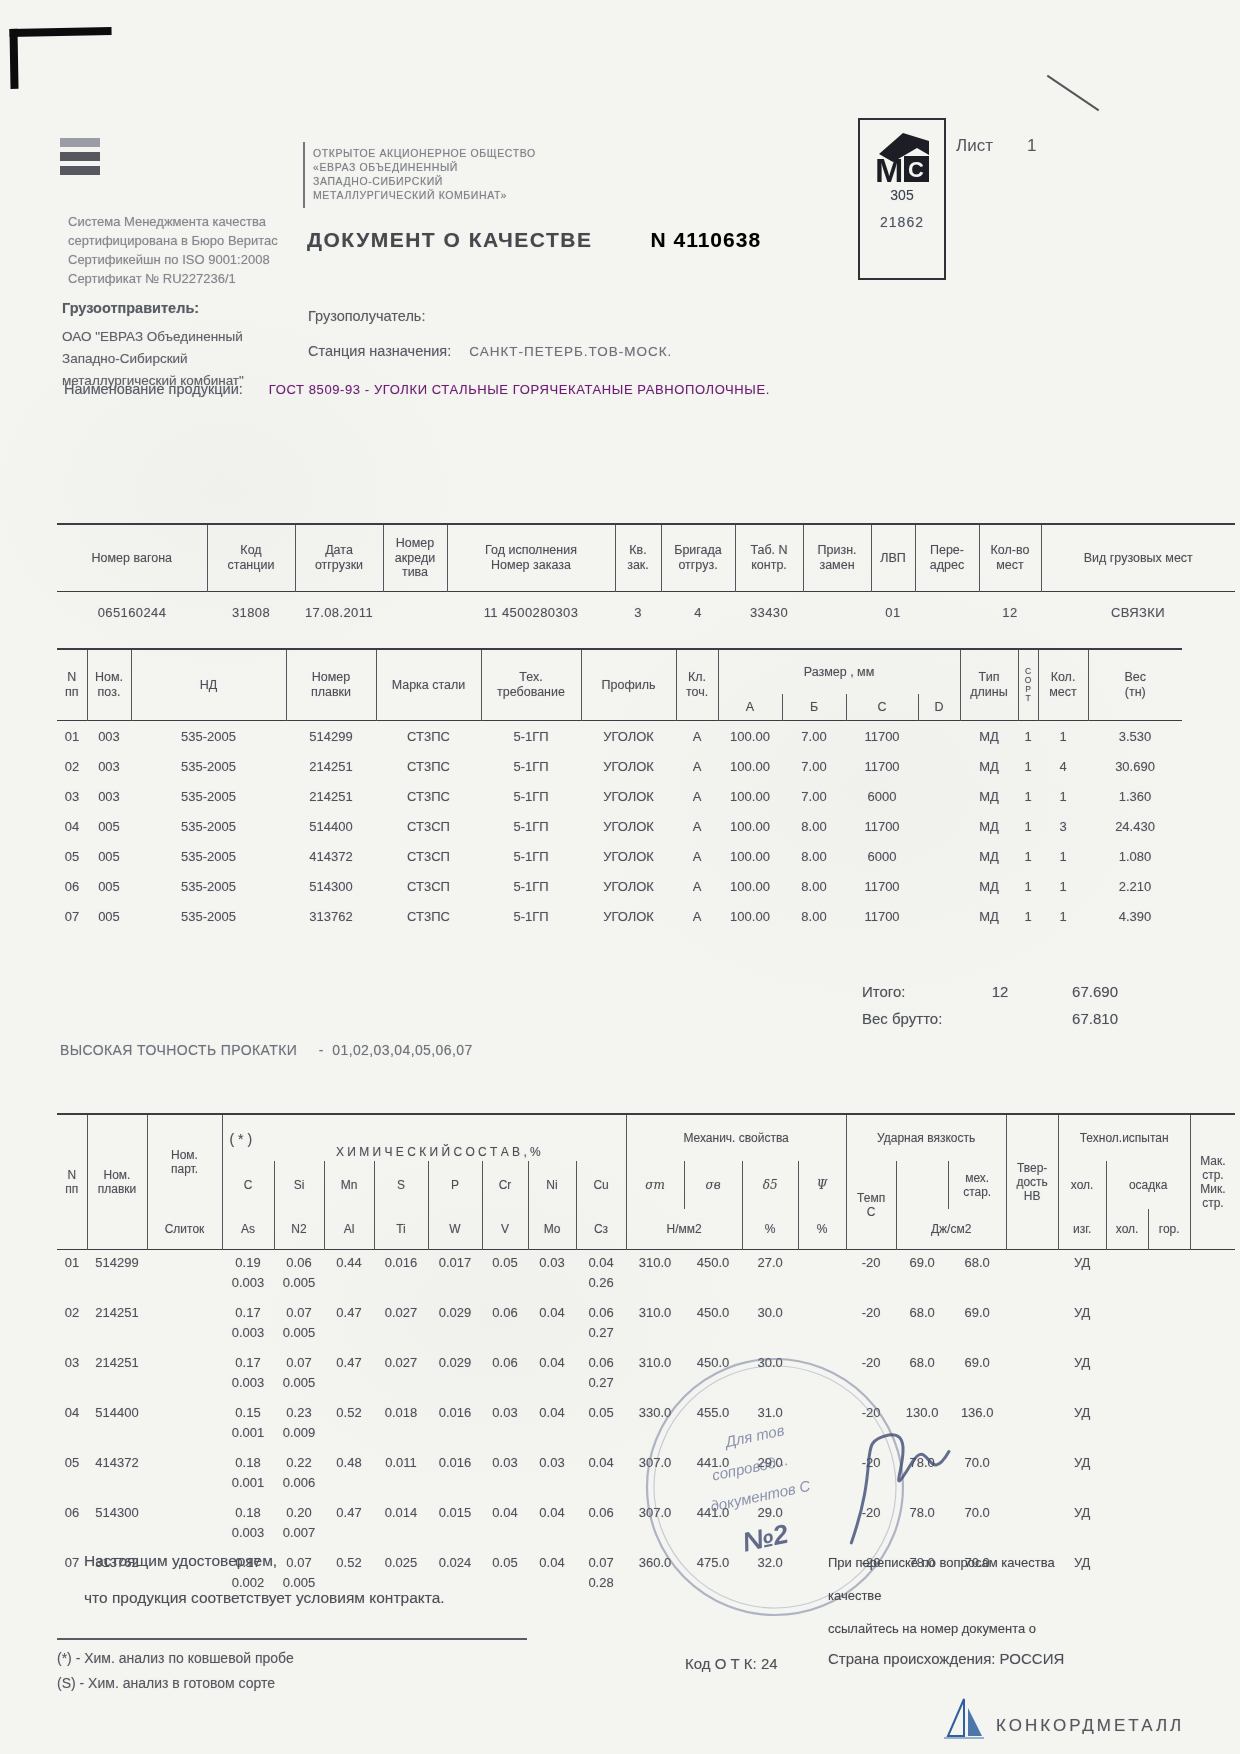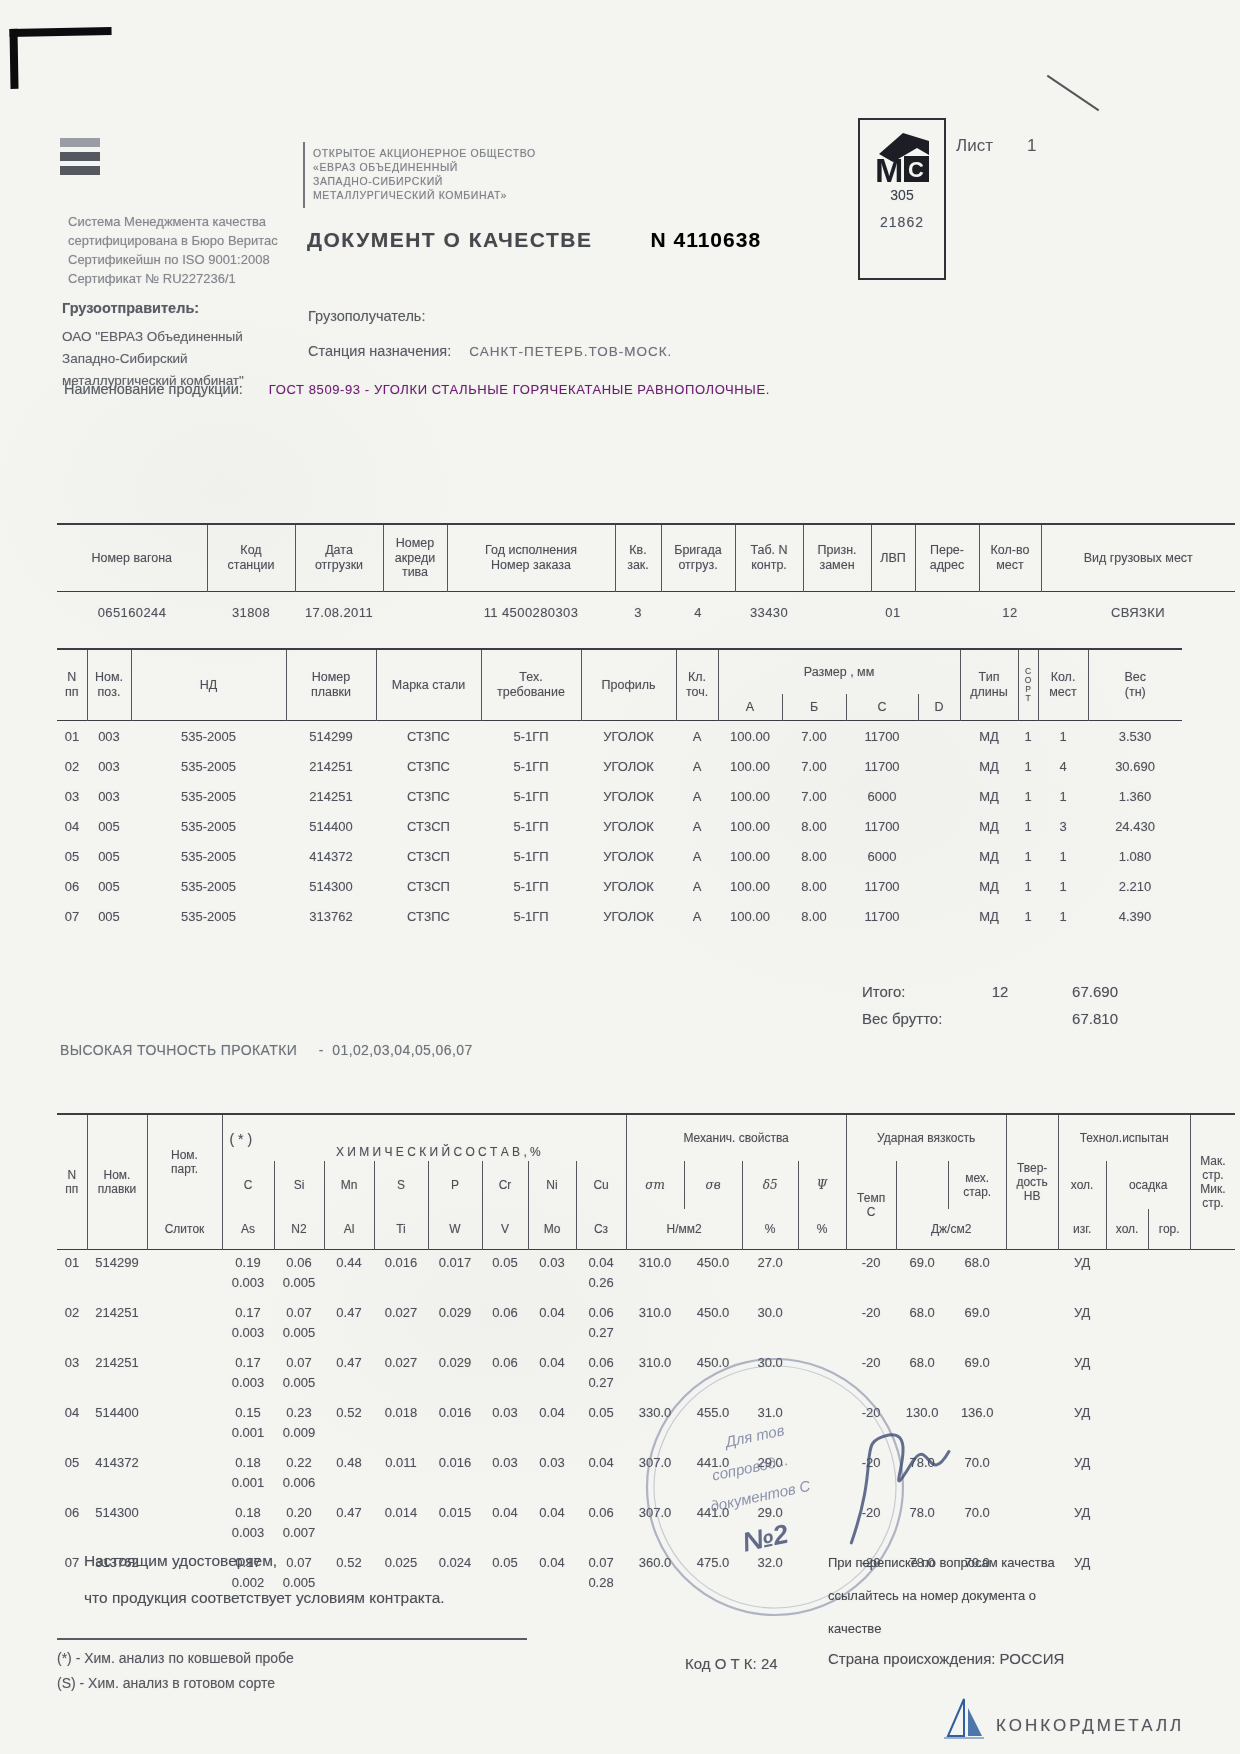--- a/index.html
+++ b/index.html
@@ -714,22 +714,22 @@
 <div class="abs certify1 scan foot-text">Настоящим удостоверяем,</div>
 <div class="abs certify2 scan foot-text">что продукция соответствует условиям контракта.</div>
 <div class="abs notes-rule foot-text"></div>
 <div class="abs notes scan foot-text">
   <div>(*) - Хим. анализ по ковшевой пробе</div>
   <div>(S) - Хим. анализ в готовом сорте</div>
 </div>
 <div class="abs otk scan foot-text">Код  О Т К:  24</div>
 <div class="abs quality-block scan foot-text">
   <div>При переписке по вопросам качества</div>
+  <div>качестве</div>
   <div>ссылайтесь на номер документа о</div>
-  <div>качестве</div>
 </div>
 <div class="abs origin scan foot-text">Страна происхождения:  РОССИЯ</div>
 <div class="abs brand foot-text">
   <svg width="46" height="46" viewBox="0 0 46 46">
     <path d="M8,42 L24,5 L24,42 Z" fill="none" stroke="#2f5f9e" stroke-width="2"></path>
     <path d="M28,14 L42,42 L28,42 Z" fill="#2f5f9e" opacity="0.85"></path>
     <path d="M4,44 H44" stroke="#2f5f9e" stroke-width="1.4" opacity="0.6"></path>
   </svg>
   <span class="brand-name scan">КОНКОРДМЕТАЛЛ</span>
 </div>

